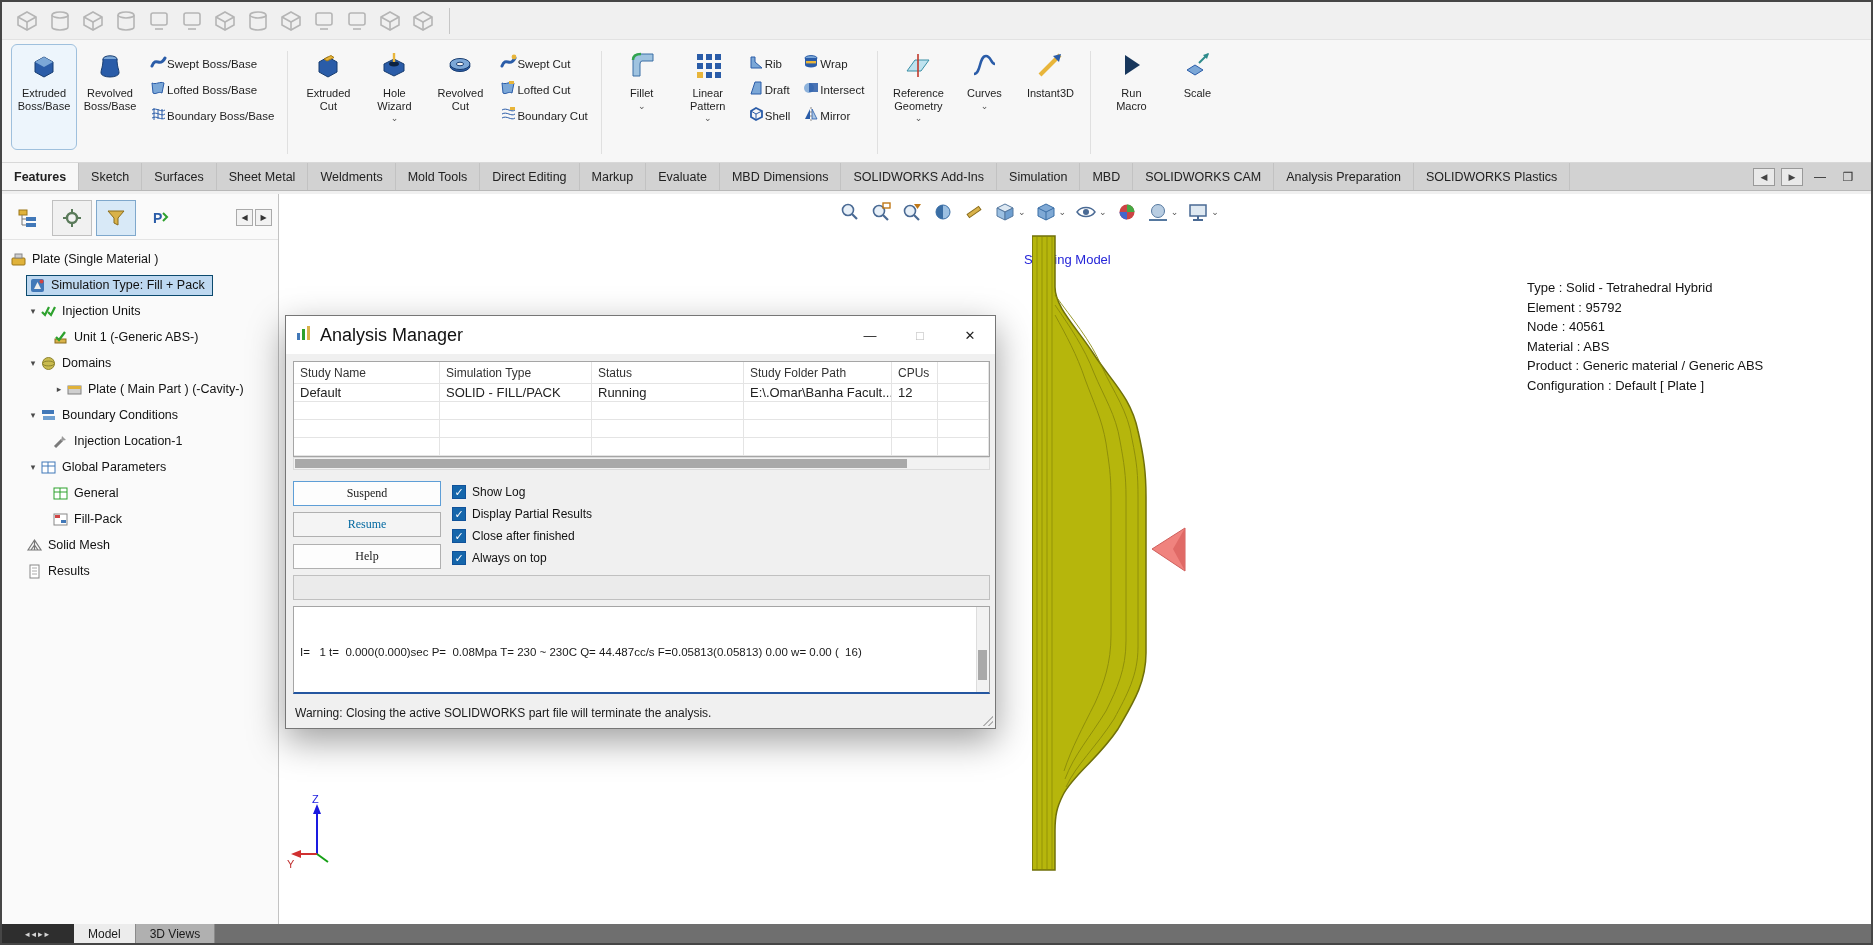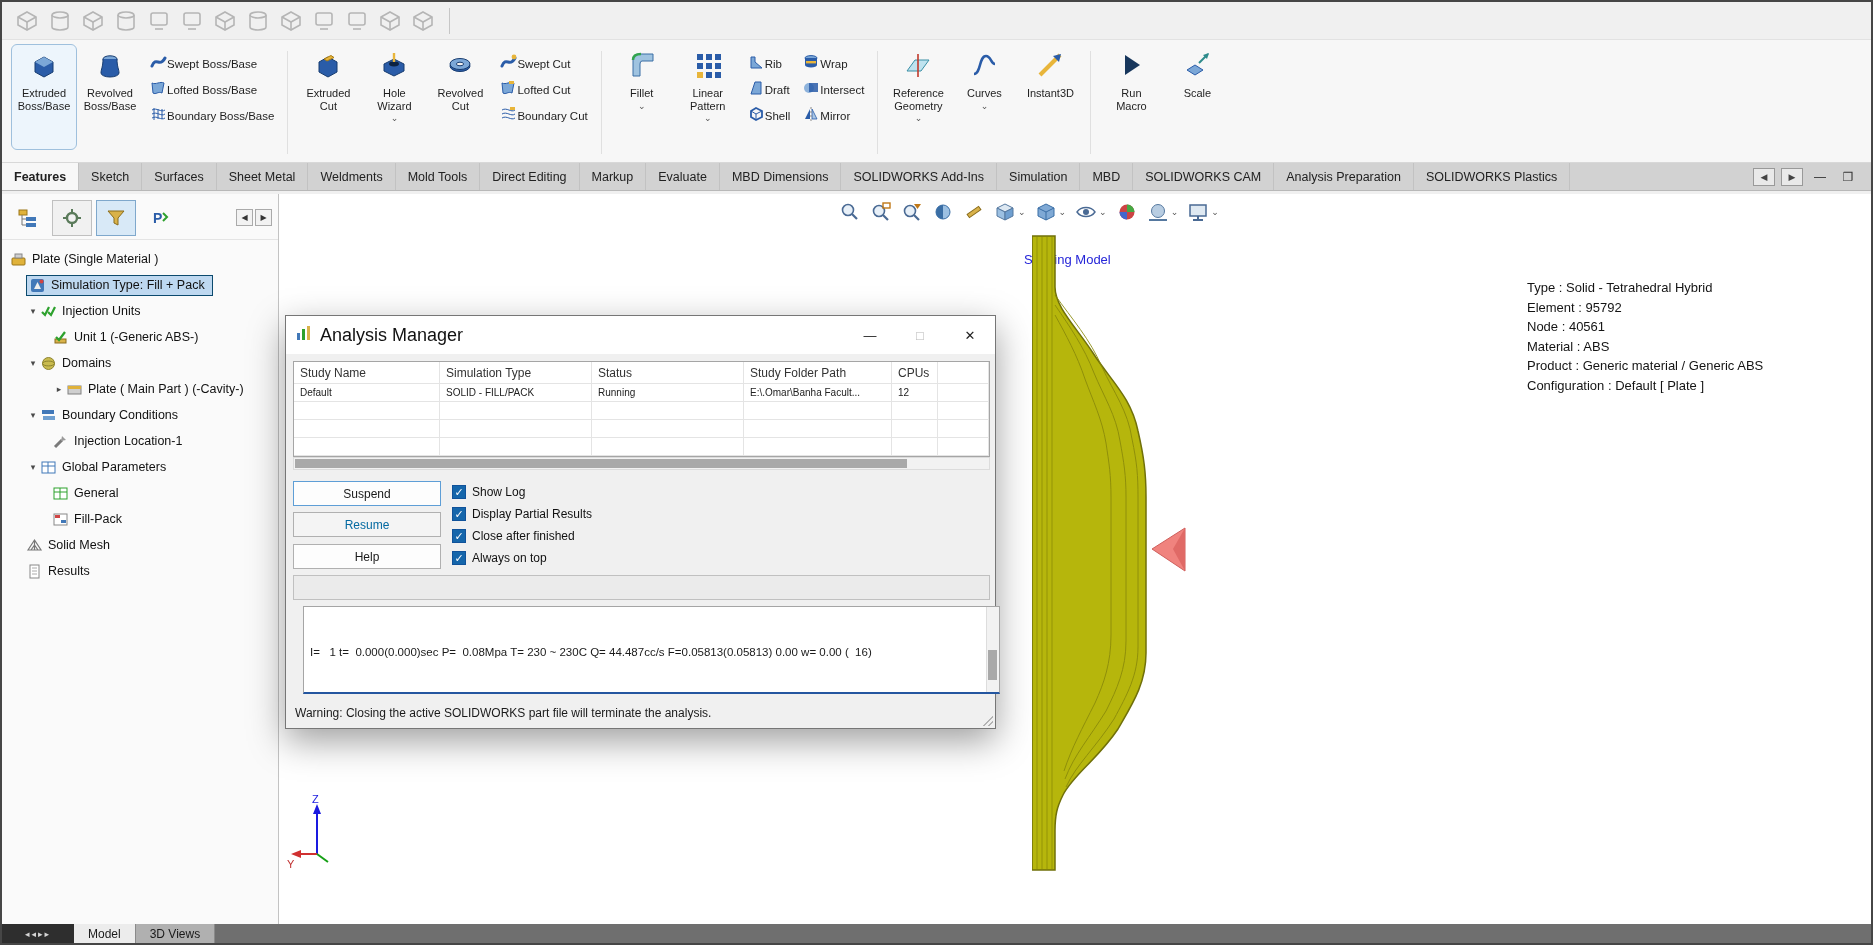--- a/index.html
+++ b/index.html
@@ -57,31 +57,31 @@
 .btab.active{background:#ececec;font-weight:normal;}
 
 .dialog{position:absolute;left:283px;top:313px;width:711px;height:414px;background:#f0f0f0;border:1px solid #767676;box-shadow:0 12px 34px rgba(0,0,0,.38);z-index:20;}
 .dtitle{height:38px;background:#fff;display:flex;align-items:center;padding-left:10px;gap:8px;}
 .dtitle .ttl{font-size:18px;color:#111;}
 .dctrls{margin-left:auto;display:flex;height:100%;}
 .dbtnc{width:50px;height:100%;display:flex;align-items:center;justify-content:center;font-size:13px;color:#222;}
 .dbtnc.dis{color:#b8b8b8;}
 .dtable{position:absolute;left:7px;top:45px;width:697px;background:#fff;border:1px solid #a5a5a5;}
 .trowg{display:grid;grid-template-columns:146px 152px 152px 148px 46px 1fr;}
-.tcell{height:18px;line-height:18px;padding:0 6px;font-size:10px;color:#222;border-right:1px solid #e4e4e4;border-bottom:1px solid #e4e4e4;overflow:hidden;white-space:nowrap;}
+.tcell{height:18px;line-height:18px;padding:0 6px;font-size:13px;color:#222;border-right:1px solid #e4e4e4;border-bottom:1px solid #e4e4e4;overflow:hidden;white-space:nowrap;}
 .thead .tcell{height:22px;line-height:22px;font-size:12px;color:#333;}
 .hscroll{position:absolute;left:7px;top:141px;width:697px;height:13px;background:#f2f2f2;border:1px solid #dcdcdc;}
 .hthumb{position:absolute;left:1px;top:1px;height:9px;width:88%;background:#a9a9a9;}
-.dbtn{position:absolute;left:7px;width:148px;height:25px;background:#fdfdfd;border:1px solid #b0b0b0;font-size:12px;color:#1a1a1a;display:flex;align-items:center;justify-content:center;}
+.dbtn{position:absolute;left:7px;width:148px;height:25px;background:#fdfdfd;border:1px solid #b0b0b0;font-size:12px;color:#1a1a1a;display:flex;align-items:center;justify-content:center;font-family:Liberation Serif, serif;}
 .dbtn.def{border-color:#5e9ed6;}
 .dbtn.dis{color:#0369a1;background:#f4f4f4;text-align:center;}
 .chk{position:absolute;left:166px;display:flex;align-items:center;gap:6px;font-size:12px;color:#111;height:16px;}
 .cbox{width:14px;height:14px;background:#1566ab;border:1px solid #10529a;color:#fff;font-size:11px;line-height:13px;text-align:center;flex:none;}
 .progress{position:absolute;left:7px;top:259px;width:697px;height:25px;background:#ebebeb;border:1px solid #c0c0c0;}
-.logbox{position:absolute;left:17px;top:290px;width:697px;height:88px;background:#fff;border:1px solid #a5a5a5;border-bottom:2px solid #2456a0;font-size:11.5px;color:#1a1a1a;padding:5px 16px 0 6px;line-height:16px;white-space:pre;overflow:hidden;}
+.logbox{position:absolute;left:7px;top:290px;width:697px;height:88px;background:#fff;border:1px solid #a5a5a5;border-bottom:2px solid #2456a0;font-size:11.5px;color:#1a1a1a;padding:5px 16px 0 6px;line-height:16px;white-space:pre;overflow:hidden;}
 .vscroll{position:absolute;right:0;top:0;bottom:0;width:13px;background:#f2f2f2;border-left:1px solid #ddd;}
 .vthumb{position:absolute;left:1px;width:9px;top:50%;height:36%;background:#a9a9a9;}
 .dwarn{position:absolute;left:9px;top:390px;font-size:12px;color:#1a1a1a;}
 .grip{position:absolute;right:2px;bottom:2px;width:12px;height:12px;background:linear-gradient(135deg,transparent 55%,#b3b3b3 55%,#b3b3b3 65%,transparent 65%,transparent 75%,#b3b3b3 75%,#b3b3b3 85%,transparent 85%);}
 </style>
 </head>
 <body>
 
 <div class="app">
 

